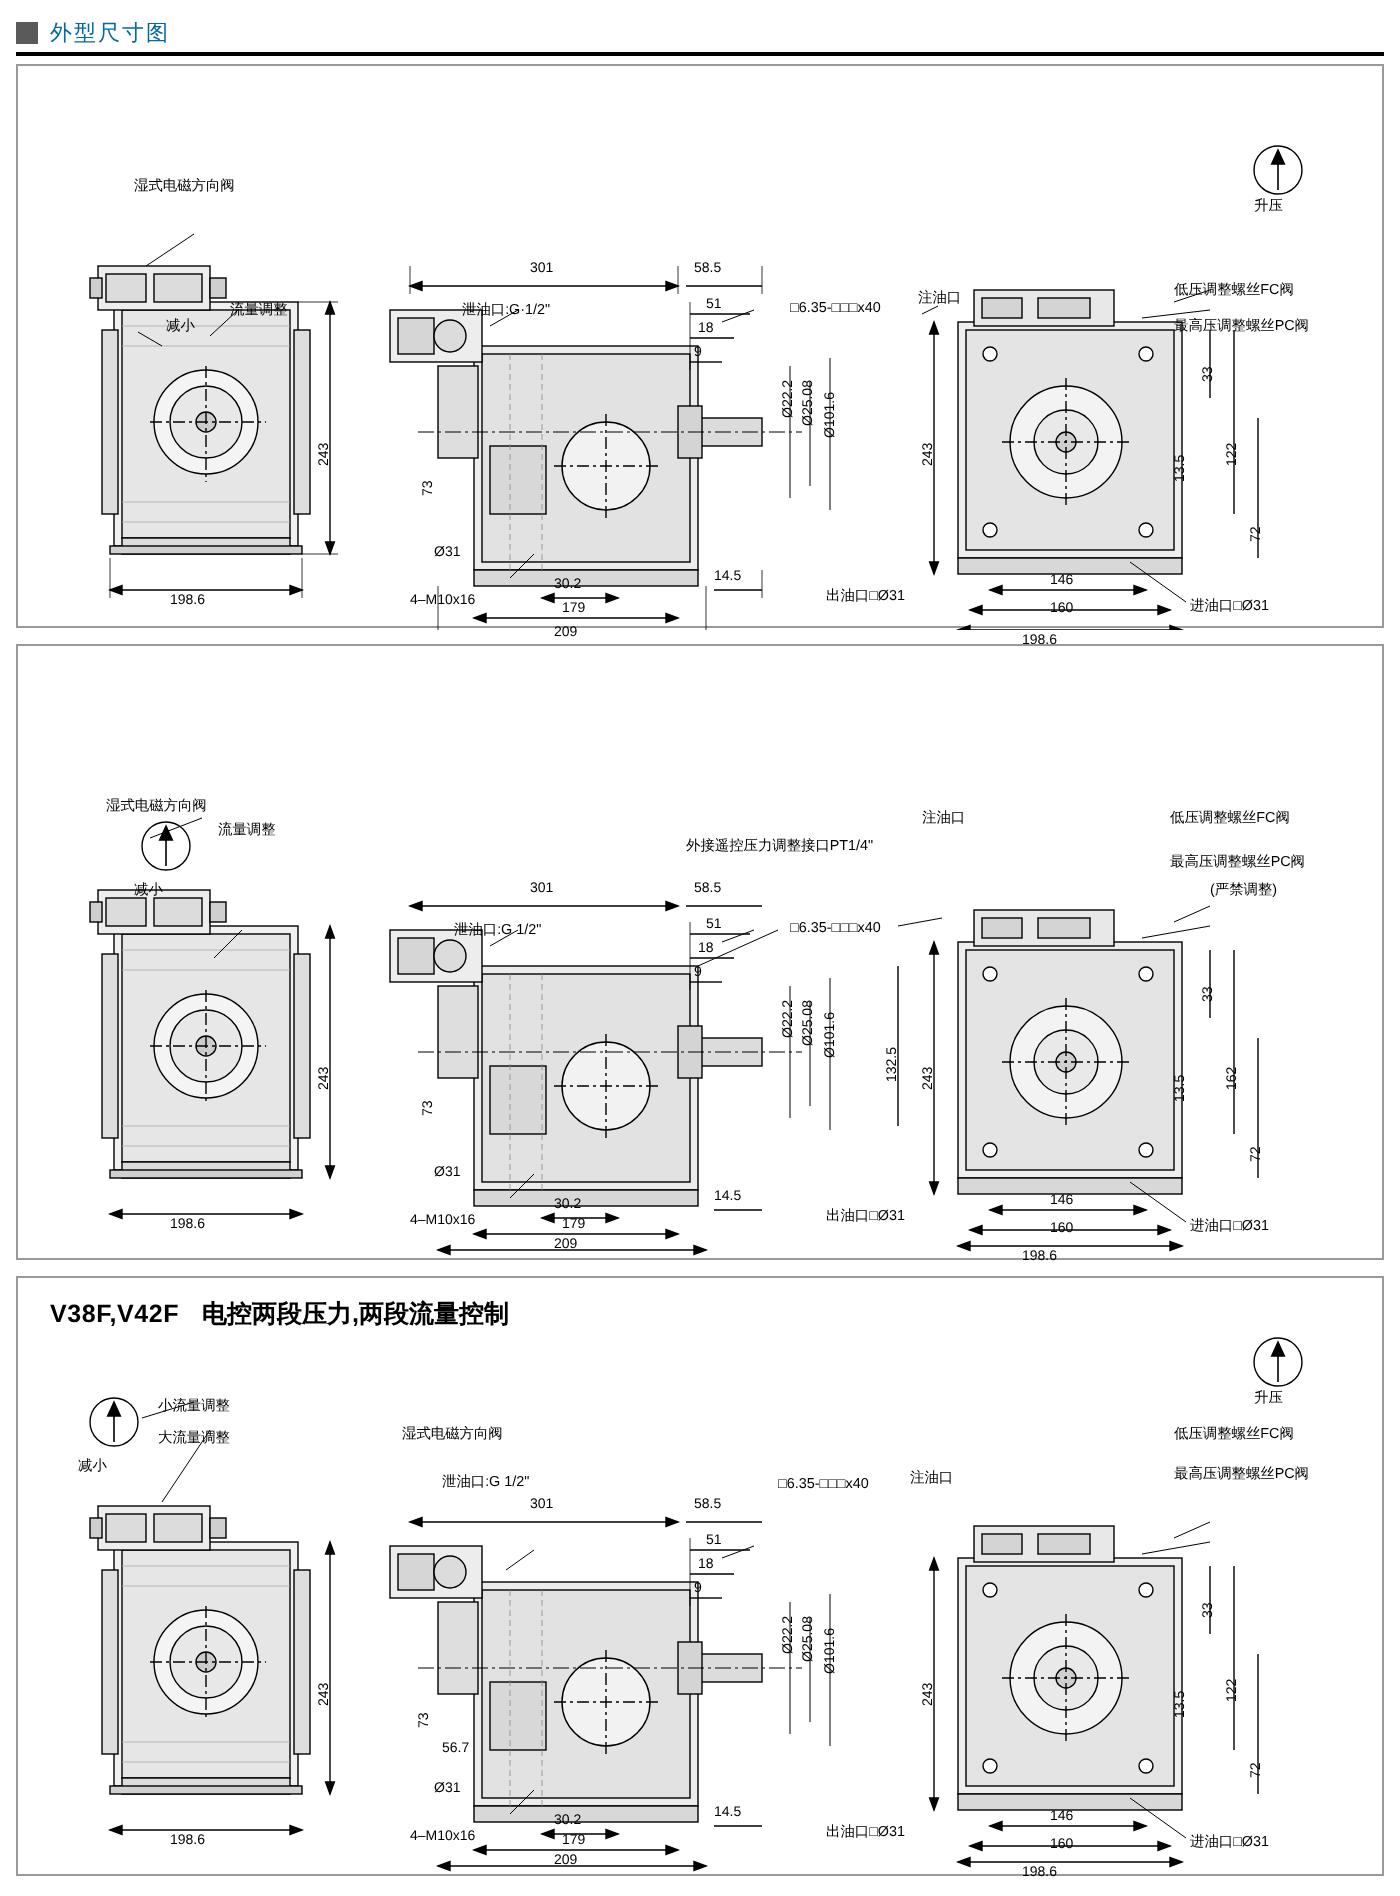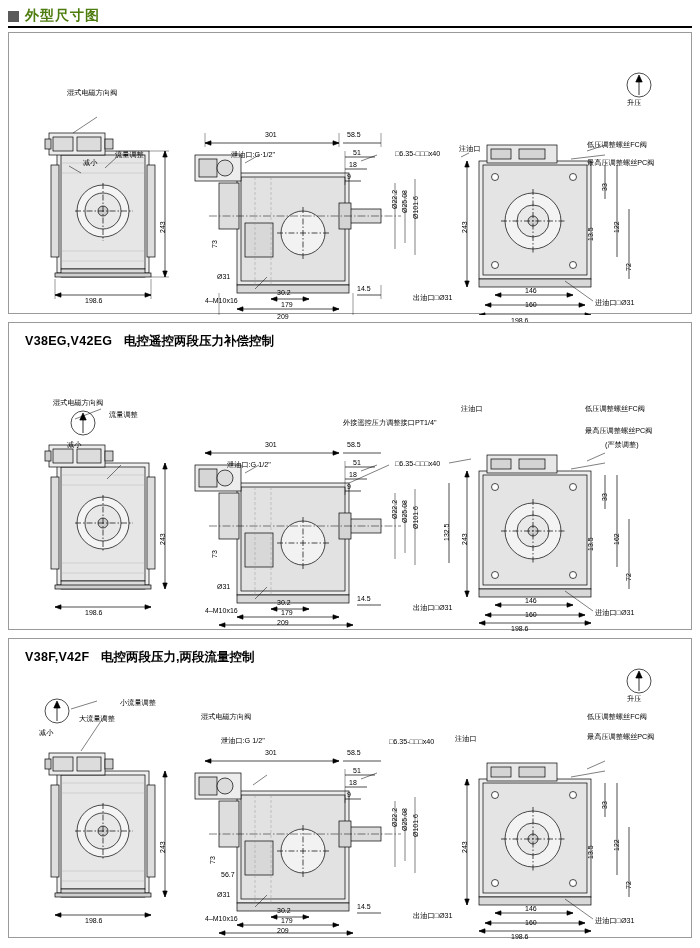--- a/index.html
+++ b/index.html
@@ -22,23 +22,23 @@
     width: 684px; height: 22px;
     display: flex; align-items: center;
     border-bottom: 2px solid #000;
   }
   .hdr-mark {
     width: 11px; height: 11px;
     background: #5a5a5a;
     margin-right: 6px;
   }
   .hdr-title {
-    font-size: 14px;
-    font-weight: bold;
-    color: #4d7c0f;
+    font-size: 11px;
+    font-weight: normal;
+    color: #0369a1;
     letter-spacing: 1px;
   }
   
   .panel {
     position: absolute;
     left: 8px;
     width: 684px;
     border: 1px solid #9a9a9a;
     background: #ffffff;
   }
@@ -285,24 +285,20 @@
       <span class="lbl dim vert" style="left:604px; top:200px;">122</span>
       <span class="lbl dim vert" style="left:616px; top:238px;">72</span>
       <span class="lbl dim vert" style="left:578px; top:208px;">13.5</span>
       <span class="lbl dim vert" style="left:382px; top:176px;">Ø22.2</span>
       <span class="lbl dim vert" style="left:392px; top:180px;">Ø25.08</span>
       <span class="lbl dim vert" style="left:403px; top:186px;">Ø101.6</span>
     </div>
   </div>
 
   <div class="panel" id="panel-2">
-    <div class="panel-title">
-      <span class="model">V38EG,V42EG</span>
-      <span class="desc">电控遥控两段压力补偿控制</span>
-    </div>
 
     <div class="dwg">
       <svg width="684" height="308" viewBox="0 0 684 308" xmlns="http://www.w3.org/2000/svg">
         <g stroke="#000" fill="none" stroke-width="0.7">
 
           <rect x="48" y="140" width="92" height="122" fill="#f0f0f0"></rect>
           <rect x="52" y="144" width="84" height="114" fill="#e6e6e6"></rect>
           <rect x="40" y="122" width="56" height="22" fill="#ededed"></rect>
           <rect x="44" y="126" width="20" height="14" fill="#dcdcdc"></rect>
           <rect x="68" y="126" width="24" height="14" fill="#dcdcdc"></rect>
@@ -587,21 +583,21 @@
           <circle cx="630" cy="42" r="12"></circle>
           <path d="M630 52 v-18" stroke-width="0.8"></path>
           <path d="M630 32 l-3.2 7 h6.4 z" fill="#000"></path>
           <line x1="578" y1="130" x2="596" y2="122" stroke-width="0.5"></line>
           <line x1="562" y1="138" x2="596" y2="132" stroke-width="0.5"></line>
           <line x1="556" y1="260" x2="584" y2="280" stroke-width="0.5"></line>
         </g>
       </svg>
 
       <span class="lbl cn" style="left:192px; top:74px;">湿式电磁方向阀</span>
-      <span class="lbl cn" style="left:70px;  top:60px;margin-left:41px;">小流量调整</span>
+      <span class="lbl cn" style="left:70px;  top:60px;">小流量调整</span>
       <span class="lbl cn" style="left:70px;  top:76px;">大流量调整</span>
       <span class="lbl cn" style="left:30px;  top:90px;">减小</span>
       <span class="lbl cn" style="left:212px; top:98px;">泄油口:G 1/2"</span>
       <span class="lbl cn" style="left:446px; top:96px;">注油口</span>
       <span class="lbl cn" style="left:578px; top:74px;">低压调整螺丝FC阀</span>
       <span class="lbl cn" style="left:578px; top:94px;">最高压调整螺丝PC阀</span>
       <span class="lbl cn" style="left:618px; top:56px;">升压</span>
       <span class="lbl cn" style="left:380px; top:99px;">□6.35-□□□x40</span>
       <span class="lbl cn" style="left:404px; top:273px;">出油口□Ø31</span>
       <span class="lbl cn" style="left:586px; top:278px;">进油口□Ø31</span>

